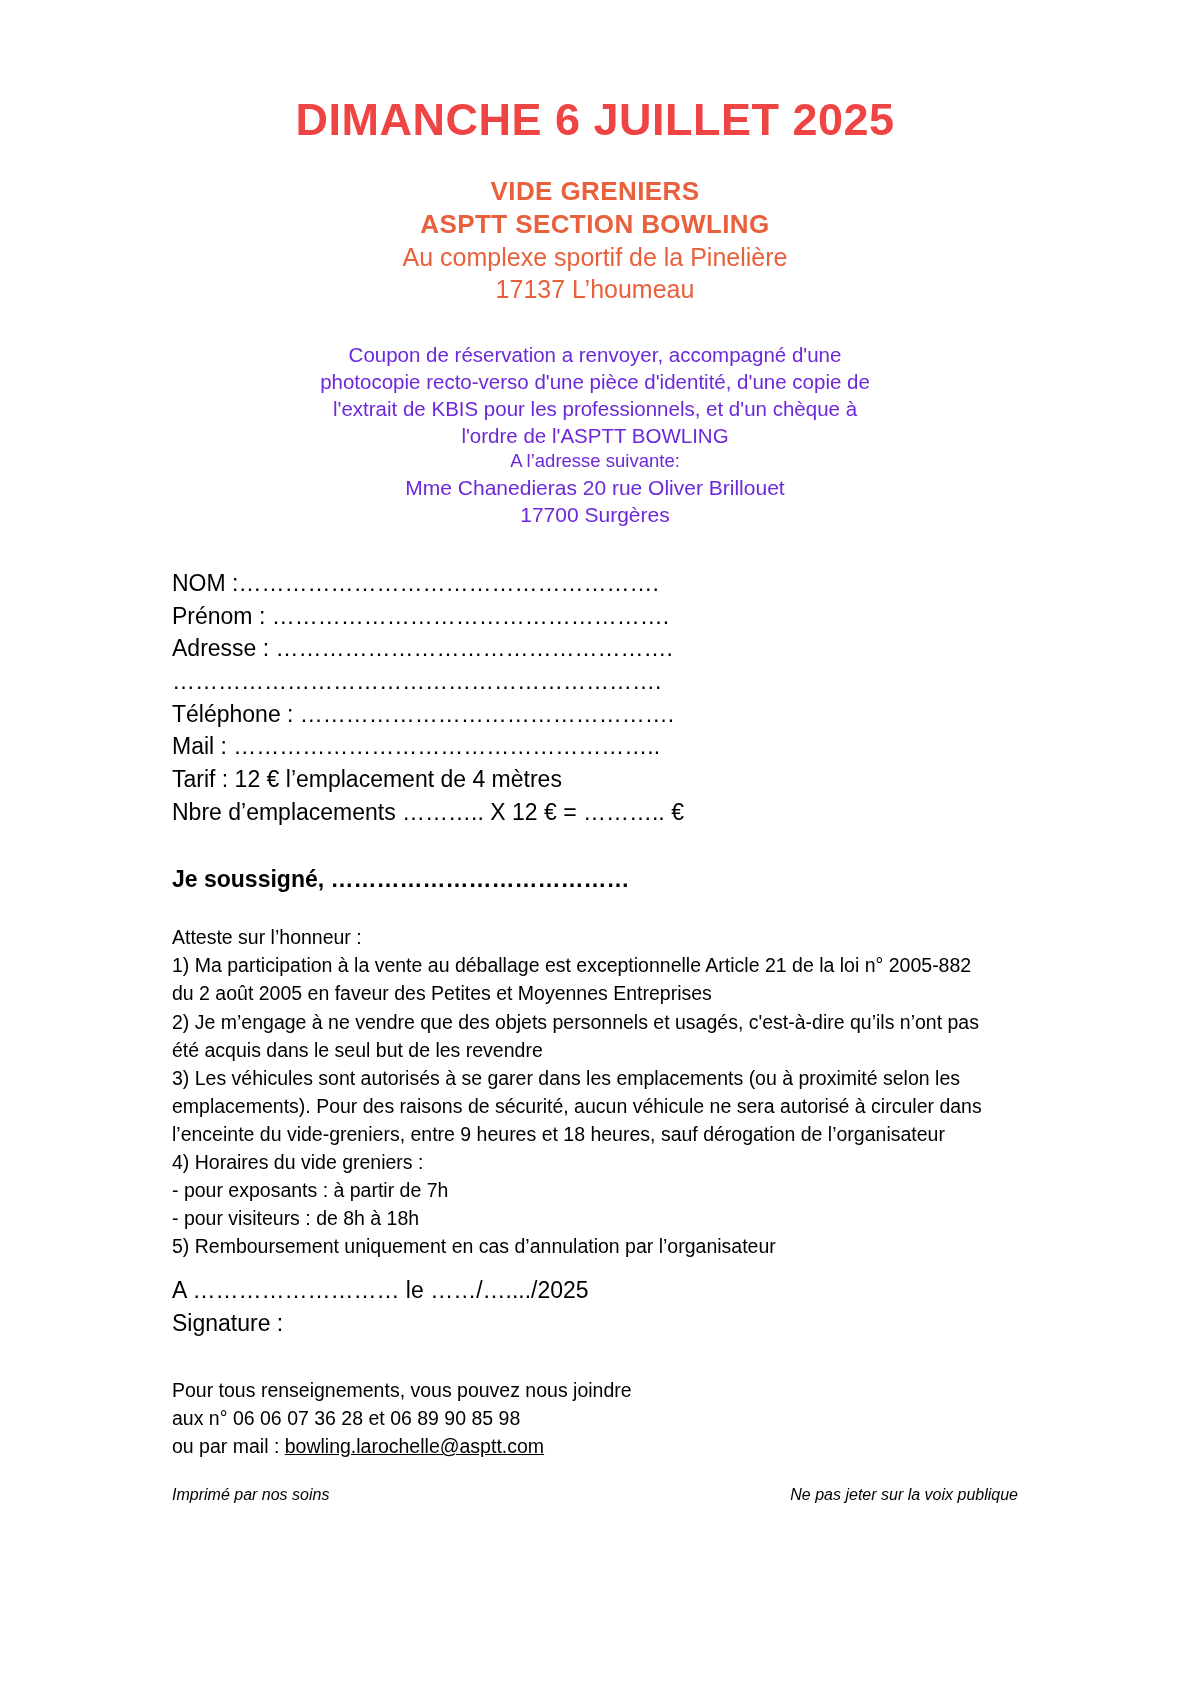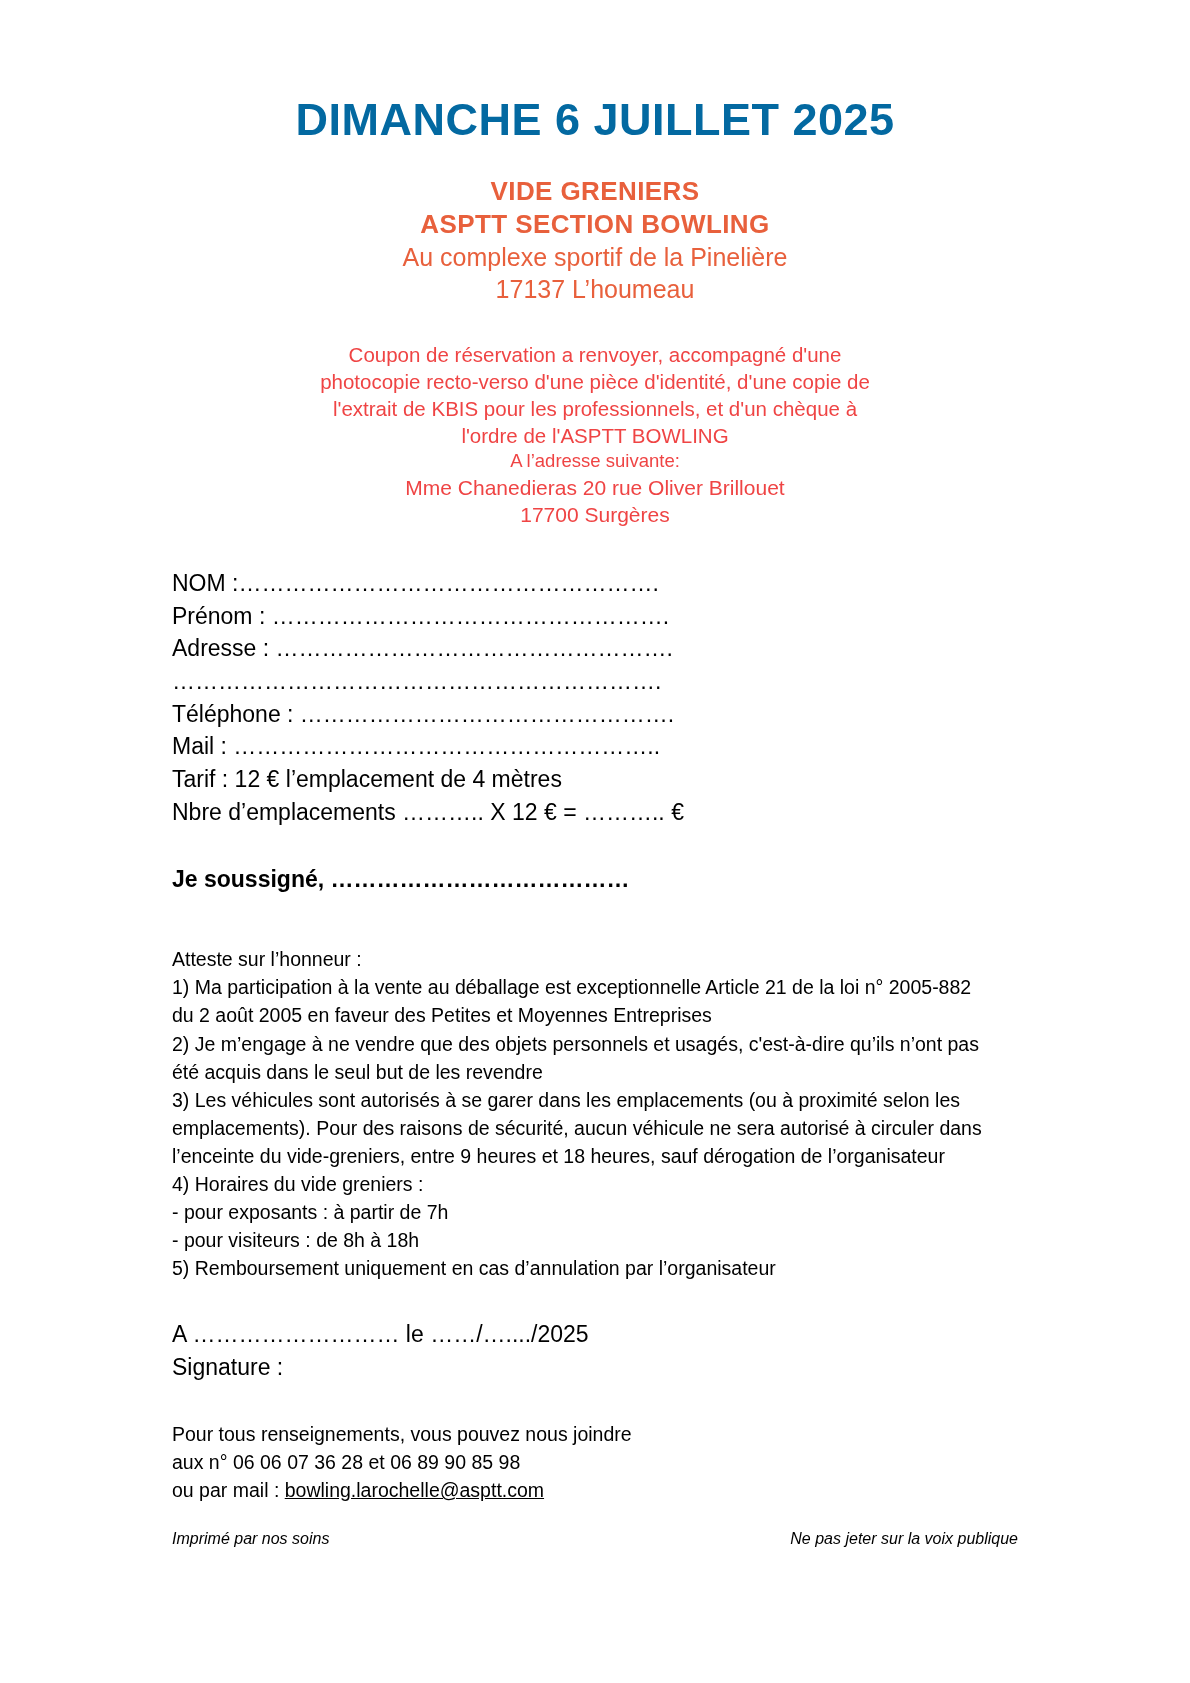--- a/index.html
+++ b/index.html
@@ -22,21 +22,21 @@
   .inner {
     padding: 95px 110px 0 110px;
     box-sizing: border-box;
   }
 
   
   .title-main {
     text-align: center;
     font-size: 45px;
     font-weight: bold;
-    color: #0369a1;
+    color: #ef4444;
     letter-spacing: 0.5px;
     line-height: 1.1;
     margin: 0 0 30px 0;
   }
   .header-orange {
     text-align: center;
     color: #e8603c;
     line-height: 1.28;
     margin: 0;
   }
@@ -51,21 +51,21 @@
     font-size: 25px;
     font-weight: normal;
   }
 
   
   .intro {
     text-align: center;
     font-size: 20.5px;
     line-height: 1.32;
     margin-top: 36px;
-    color: #ef4444;
+    color: #6d28d9;
   }
   .intro .small {
     font-size: 18.5px;
   }
   .intro .addr {
     font-size: 21px;
   }
 
   
   .fields {
@@ -80,32 +80,32 @@
 
   .soussigne {
     margin-top: 38px;
     padding-left: 62px;
     font-size: 23px;
     font-weight: bold;
   }
 
   
   .attest {
-    margin-top: 52px;
+    margin-top: 30px;
     padding-left: 62px;
     font-size: 19.5px;
     line-height: 1.44;
   }
   .attest div {
     white-space: normal;
   }
 
   
   .sign {
-    margin-top: 36px;
+    margin-top: 14px;
     padding-left: 62px;
     font-size: 23px;
     line-height: 1.42;
   }
 
   
   .contact {
     margin-top: 36px;
     padding-left: 62px;
     font-size: 19.5px;

